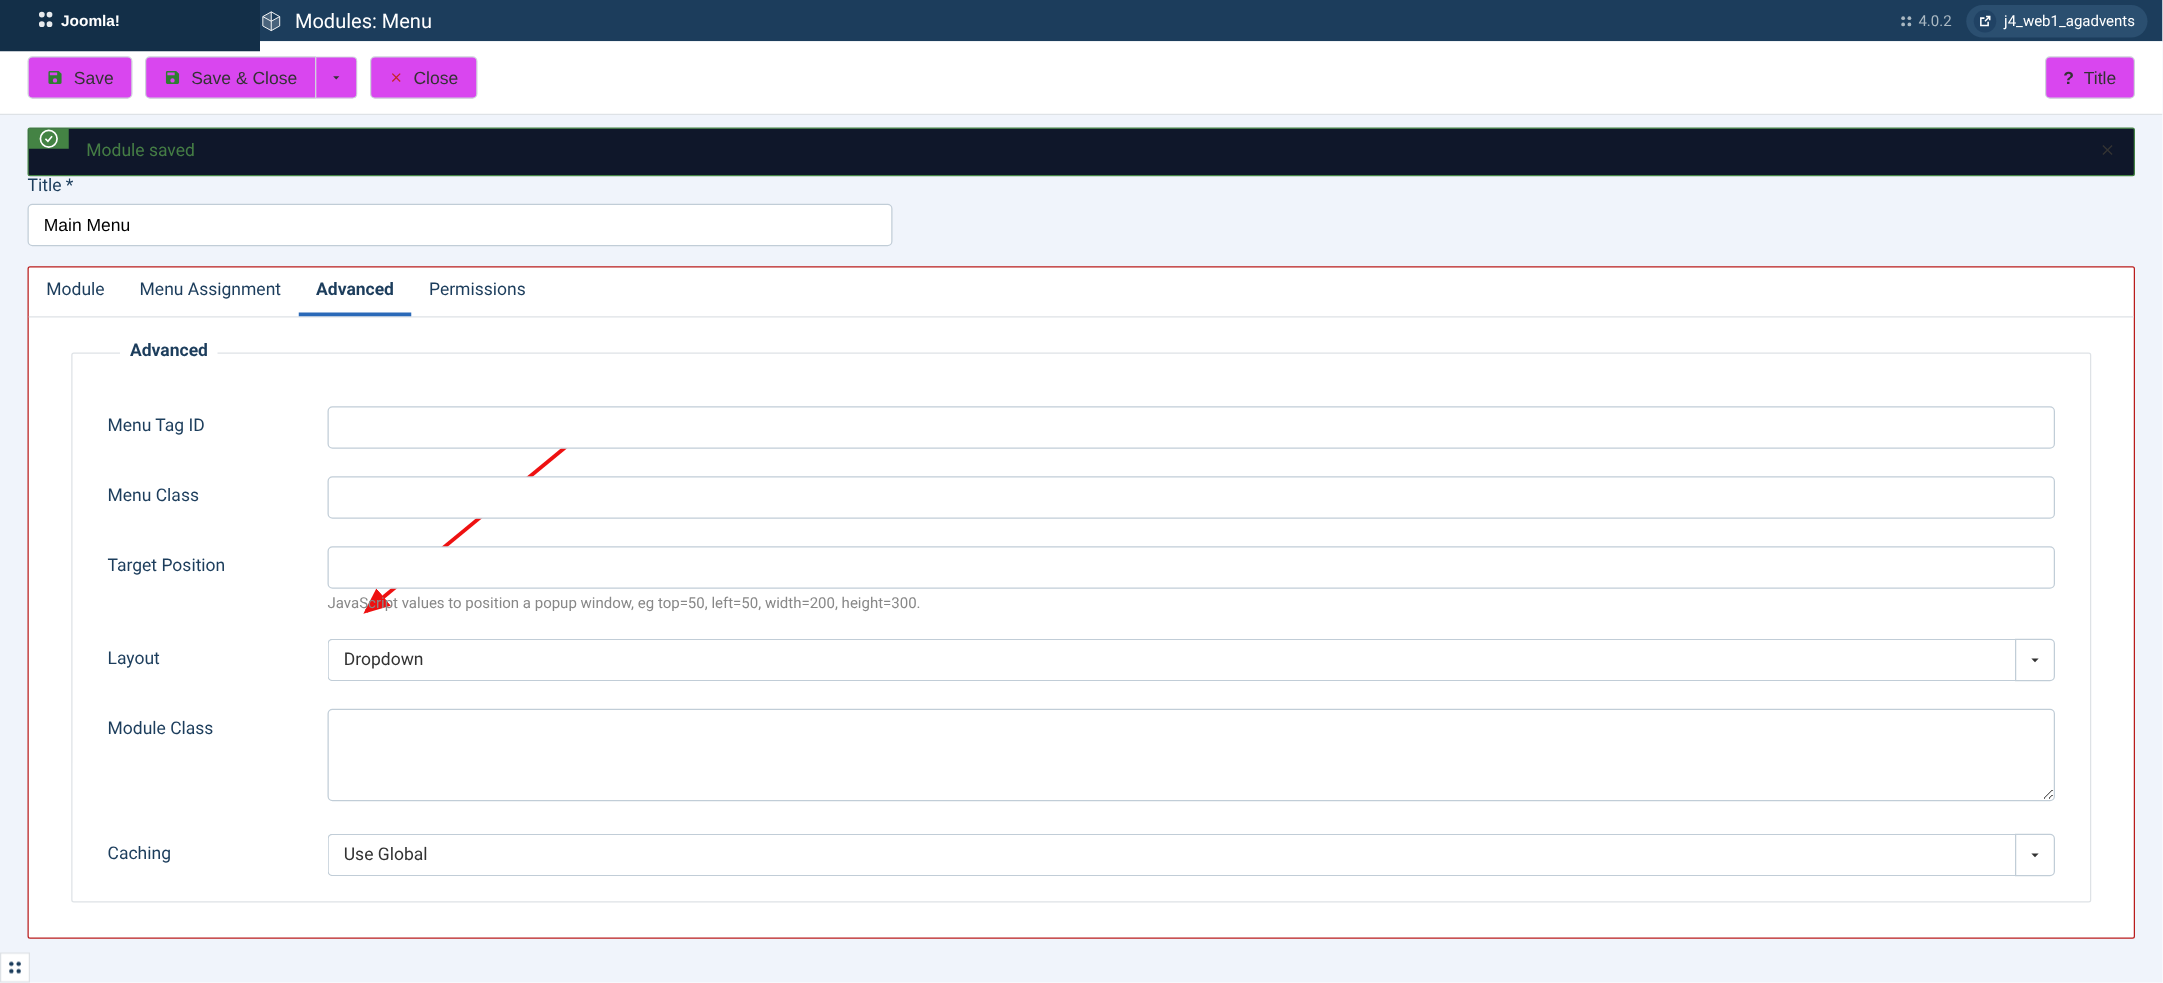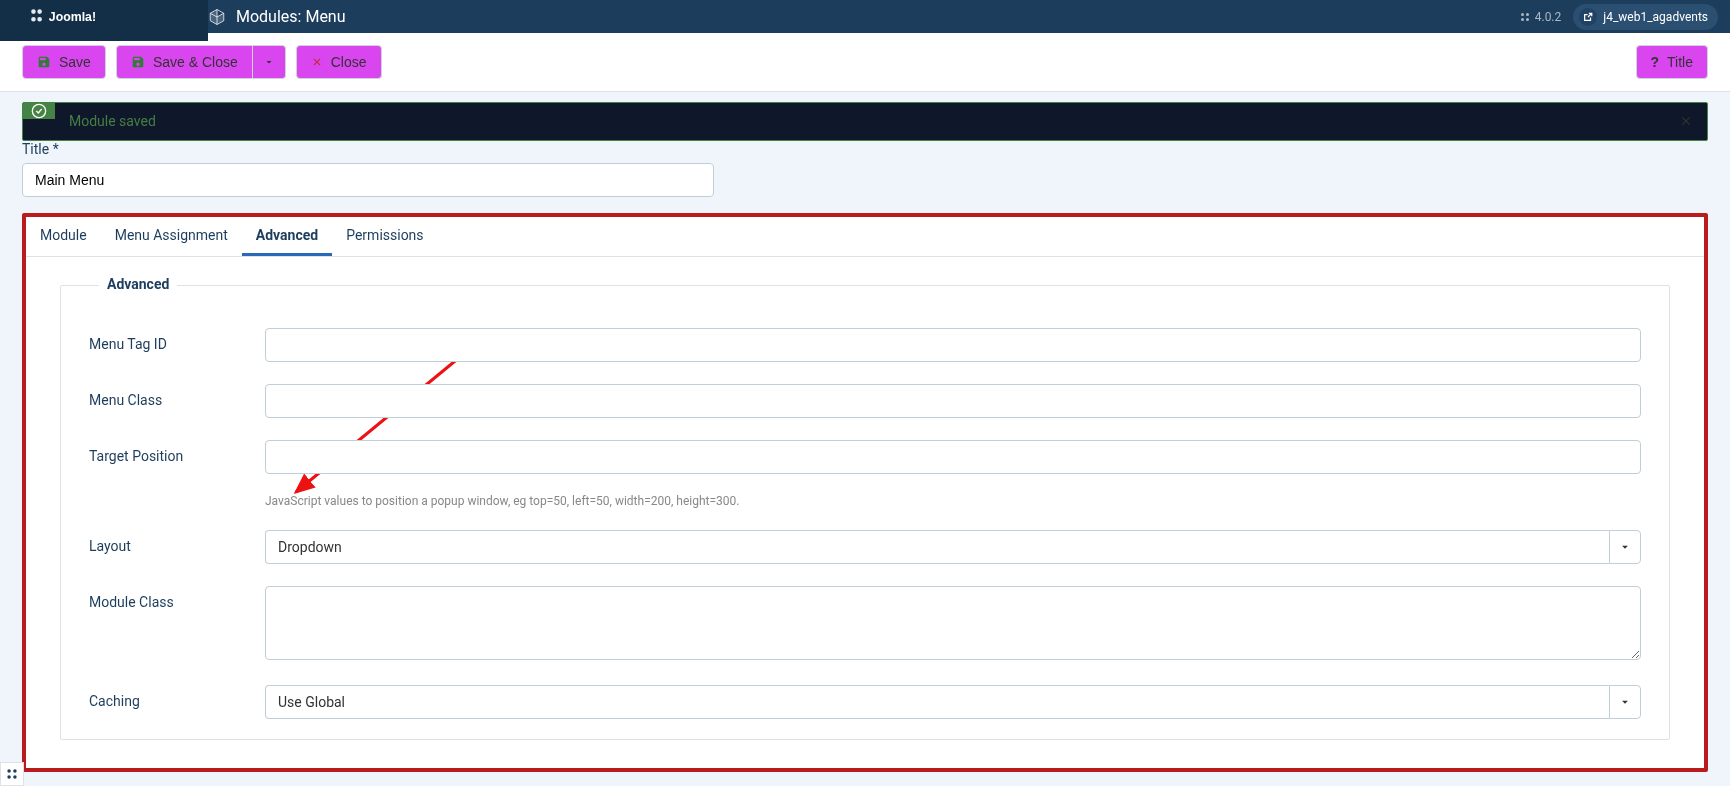--- a/index.html
+++ b/index.html
@@ -147,21 +147,21 @@
     .title-input {
       width: 692px;
       padding: 8px 12px;
       border: 1px solid #c1cdd7;
       border-radius: 4px;
       font-size: 14px;
       background: #fff;
     }
     .main-panel {
       background: #fff;
-      border: 4px solid #b91c1c;
+      border: 1px solid #b91c1c;
       border-radius: 2px;
     }
     .tabs {
       display: flex;
       border-bottom: 1px solid #dee2e6;
     }
     .tab {
       padding: 10px 14px;
       cursor: pointer;
       color: #1c3d5c;
@@ -214,21 +214,21 @@
       background: #fff;
       color: #333;
     }
     .form-textarea {
       height: 74px;
       resize: both;
     }
     .help-text {
       font-size: 12px;
       color: #888;
-      margin-top: 20px;
+      margin-top: 4px;
     }
     .select-wrap {
       position: relative;
       display: flex;
     }
     .select-display {
       flex: 1;
       padding: 8px 12px;
       border: 1px solid #c1cdd7;
       border-right: none;

